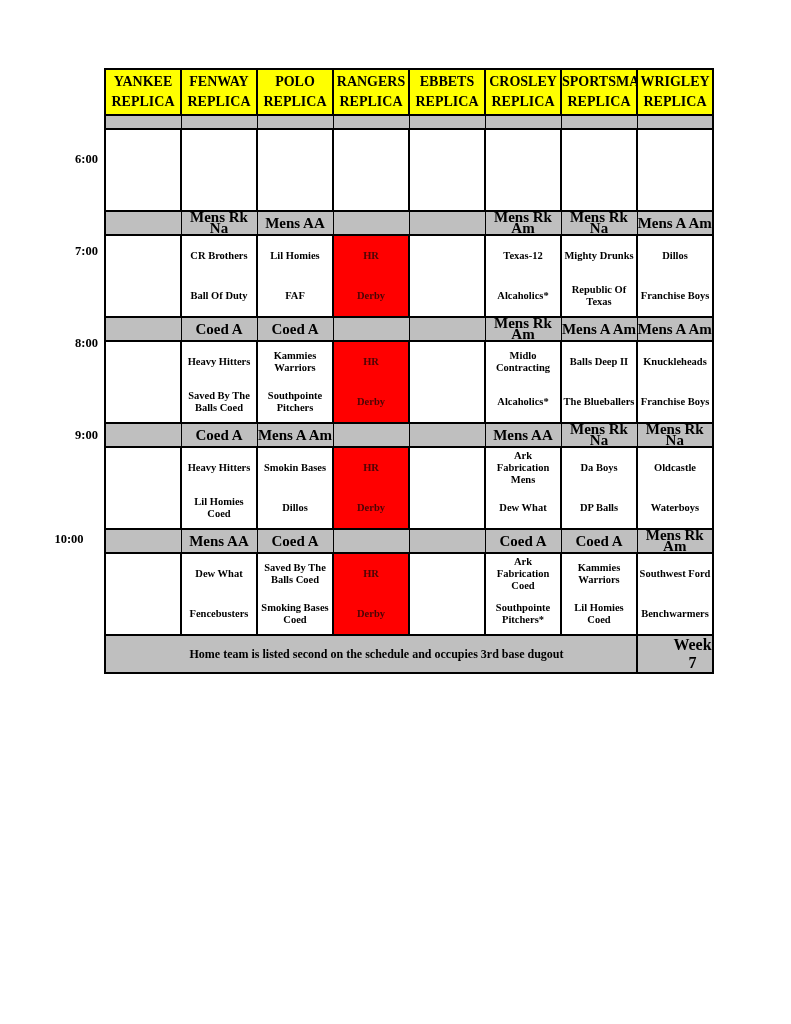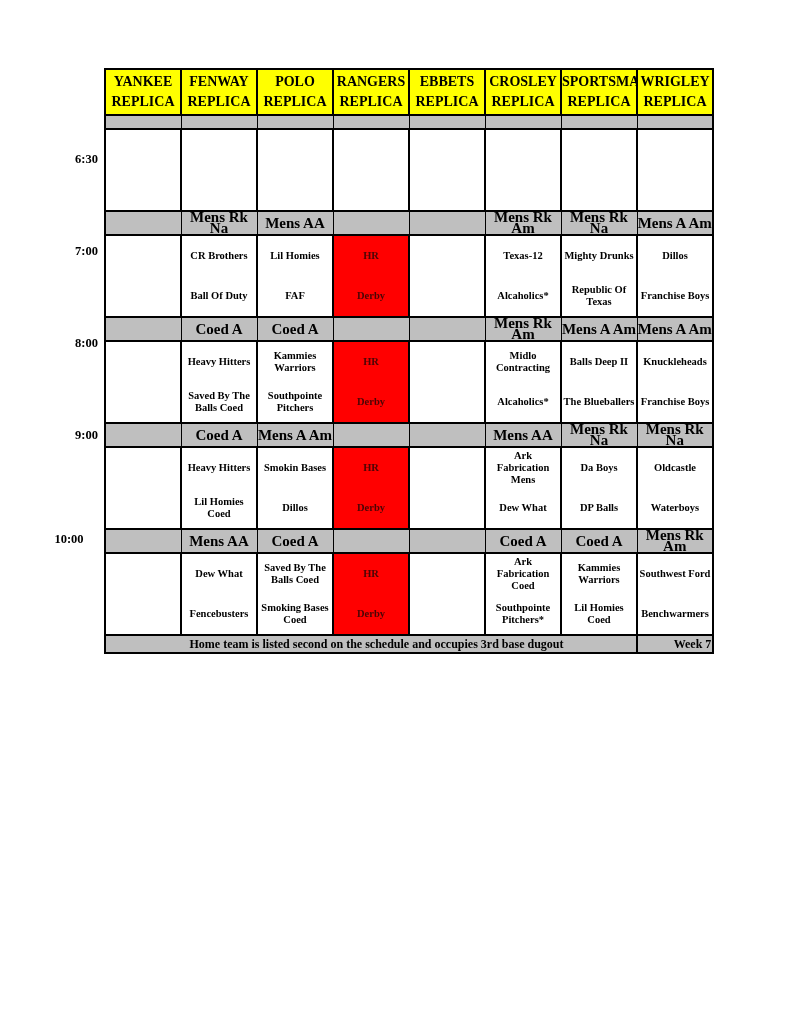--- a/index.html
+++ b/index.html
@@ -29,32 +29,32 @@
     background:var(--gray);height:12px;font-size:15px;line-height:11px;
     border-width:2px 1px;
     margin-left:24px;
   }
   .game-cell{background:#ffffff;height:80px;font-size:10.5px;}
   .game-inner{display:flex;flex-direction:column;height:80px;align-items:center;}
   .slot{flex:1;display:flex;align-items:center;justify-content:center;line-height:1.12;padding:0 1px;}
   .game-cell.red{background:var(--red);margin-left:24px;}
   .game-cell.red .slot{color:var(--redtext);}
   .footer-note-cell{background:var(--gray);height:16px;font-size:12px;text-align:center;padding-left:11px;}
-  .footer-week-cell{background:var(--gray);height:16px;font-size:12px;padding-left:35px;}
+  .footer-week-cell{background:var(--gray);height:16px;font-size:16px;padding-left:35px;}
   .time-label{
     position:absolute;left:40px;width:58px;text-align:right;
     font-size:12.5px;font-weight:bold;
   }
 </style>
 </head>
 <body>
 
 <div class="sheet">
   <div id="time-labels">
-      <div class="time-label" style="top: 152px;">6:30</div>
+      <div class="time-label" style="top: 152px;">6:00</div>
       <div class="time-label" style="top: 244px;">7:00</div>
       <div class="time-label" style="top: 336px;">8:00</div>
       <div class="time-label" style="top: 428px;">9:00</div>
       <div class="time-label" style="top: 532px; text-align: center;">10:00</div>
     </div>
   <table class="schedule">
     <thead>
       <tr id="venues-row">
           <td class="venue-cell">
             <div class="venue-inner">

